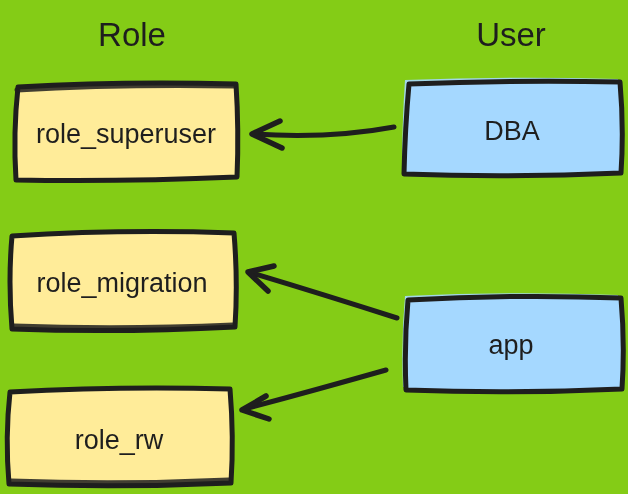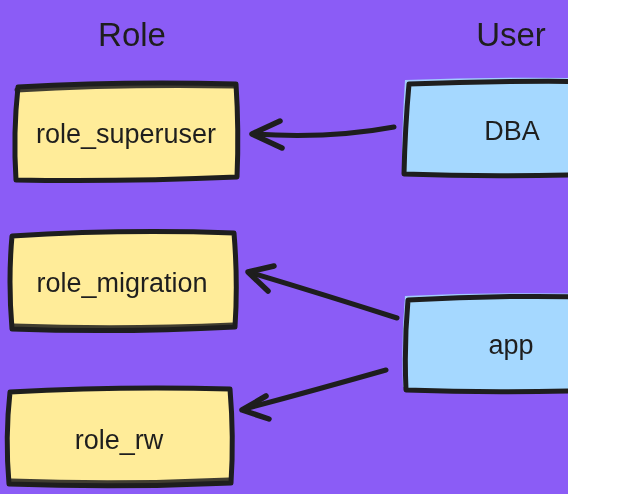--- a/index.html
+++ b/index.html
@@ -2,23 +2,23 @@
 <html><head>
 <meta charset="utf-8">
 <style>
   html, body {
     margin: 0;
     padding: 0;
     background: #ffffff;
   }
   .canvas {
     position: relative;
-    width: 568px;
+    width: 628px;
     height: 494px;
-    background: #8b5cf6;
+    background: #84cc16;
     overflow: hidden;
     font-family: "Liberation Sans", sans-serif;
   }
   svg { display: block; }
   .box-stroke {
     stroke-width: 5;
     stroke-linejoin: round;
     stroke-linecap: round;
   }
   .box-shadow-fill {

